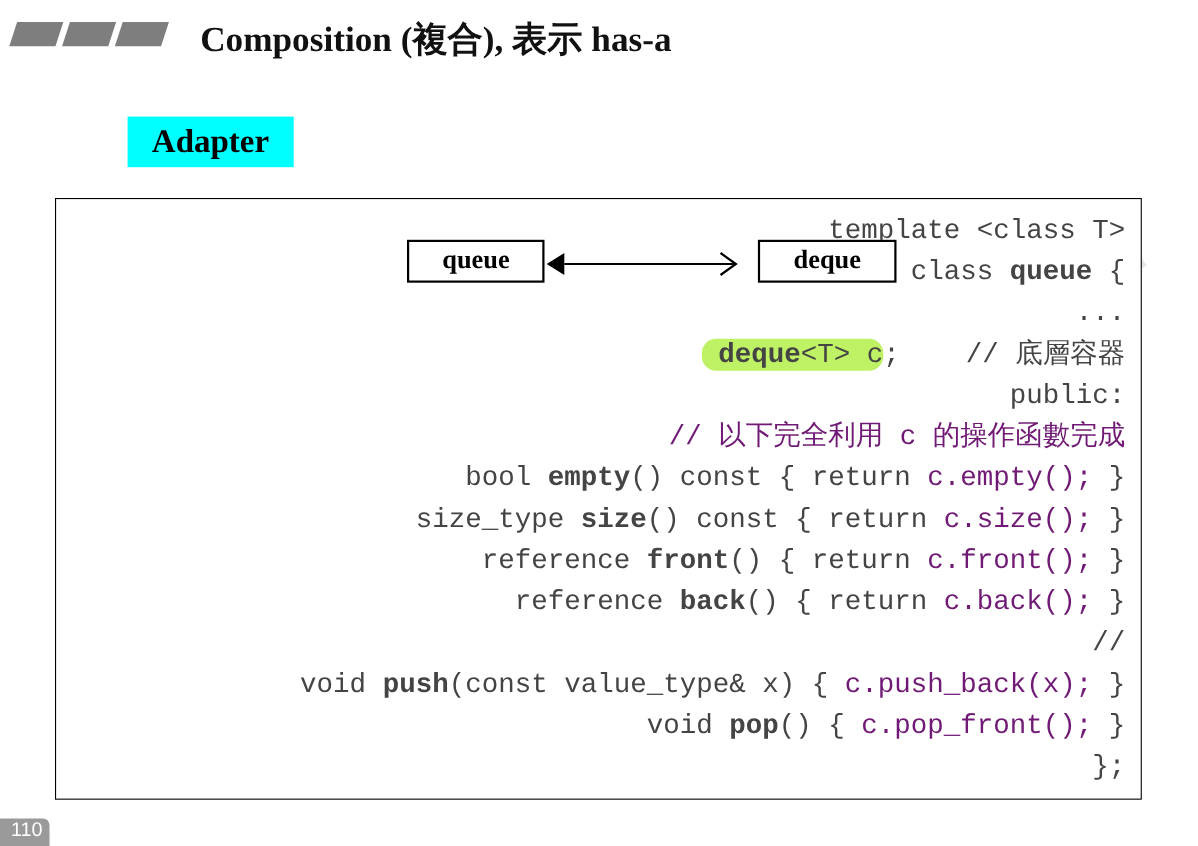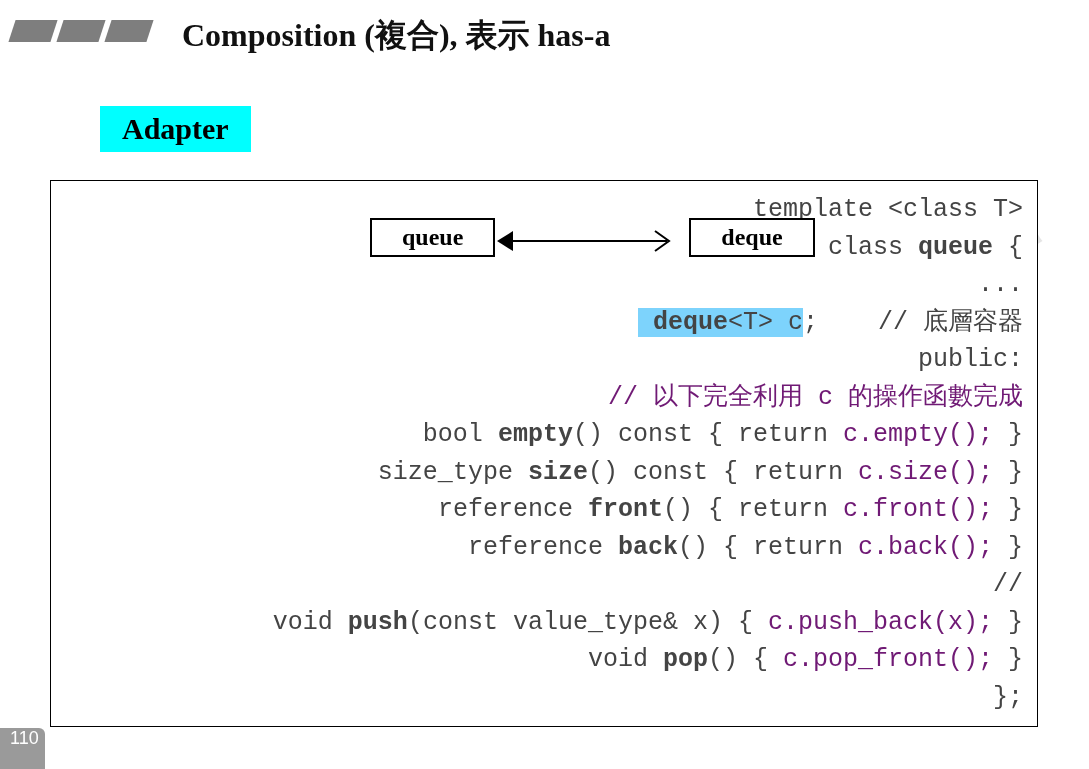--- a/index.html
+++ b/index.html
@@ -29,21 +29,21 @@
     position: absolute;
     top: 14px;
     left: 182px;
     font-size: 32px;
     font-weight: bold;
     color: #111;
   }
   .adapter-badge {
     position: absolute;
     top: 106px;
-    left: 100px;
+    left: 116px;
     background: #00ffff;
     padding: 6px 22px;
     font-size: 30px;
     font-weight: bold;
     font-family: "Times New Roman", serif;
     color: #000;
   }
   .code-box {
     position: absolute;
     top: 180px;
@@ -56,21 +56,21 @@
     line-height: 1.5;
     color: #444;
     box-sizing: border-box;
     background: #fff;
   }
   .code-line {
     white-space: pre;
     text-align: right;
   }
   .bold { font-weight: bold; }
-  .hl-yellow { background: #7dd3fc; }
+  .hl-yellow { background: #bef264; border-radius: 13px; }
   .blue { color: #701a75; }
   .diagram {
     position: absolute;
     top: 218px;
     left: 370px;
     z-index: 2;
   }
   .box-label {
     display: inline-block;
     border: 2px solid #000;
@@ -84,21 +84,21 @@
     vertical-align: middle;
   }
   .page-number {
     position: absolute;
     bottom: 0;
     left: 0;
     background: #9a9a9a;
     color: #fff;
     font-family: Arial, sans-serif;
     font-size: 18px;
-    padding: 0px 6px 20px 10px;
+    padding: 0px 6px 4px 10px;
     border-top-right-radius: 6px;
   }
   .watermark1 {
     position: absolute;
     font-family: Arial, sans-serif;
     font-size: 90px;
     font-weight: bold;
     color: rgba(180,180,180,0.35);
     transform: rotate(-35deg);
     pointer-events: none;

